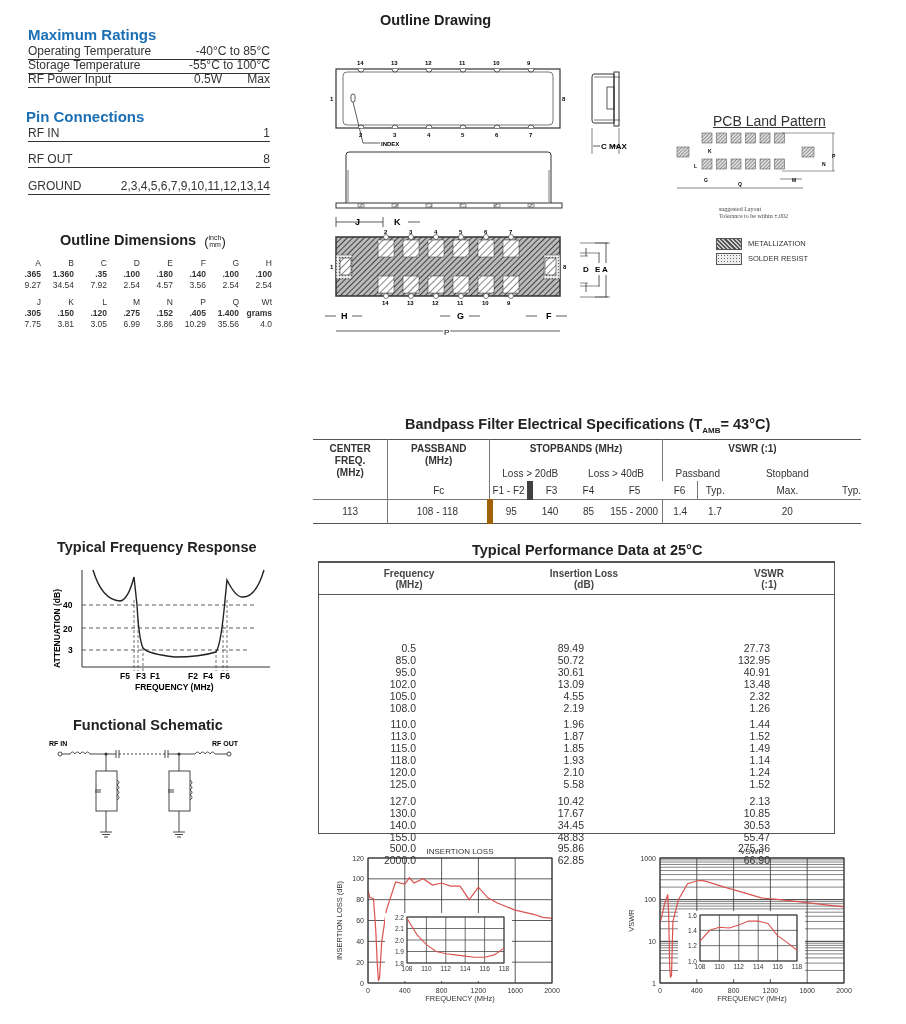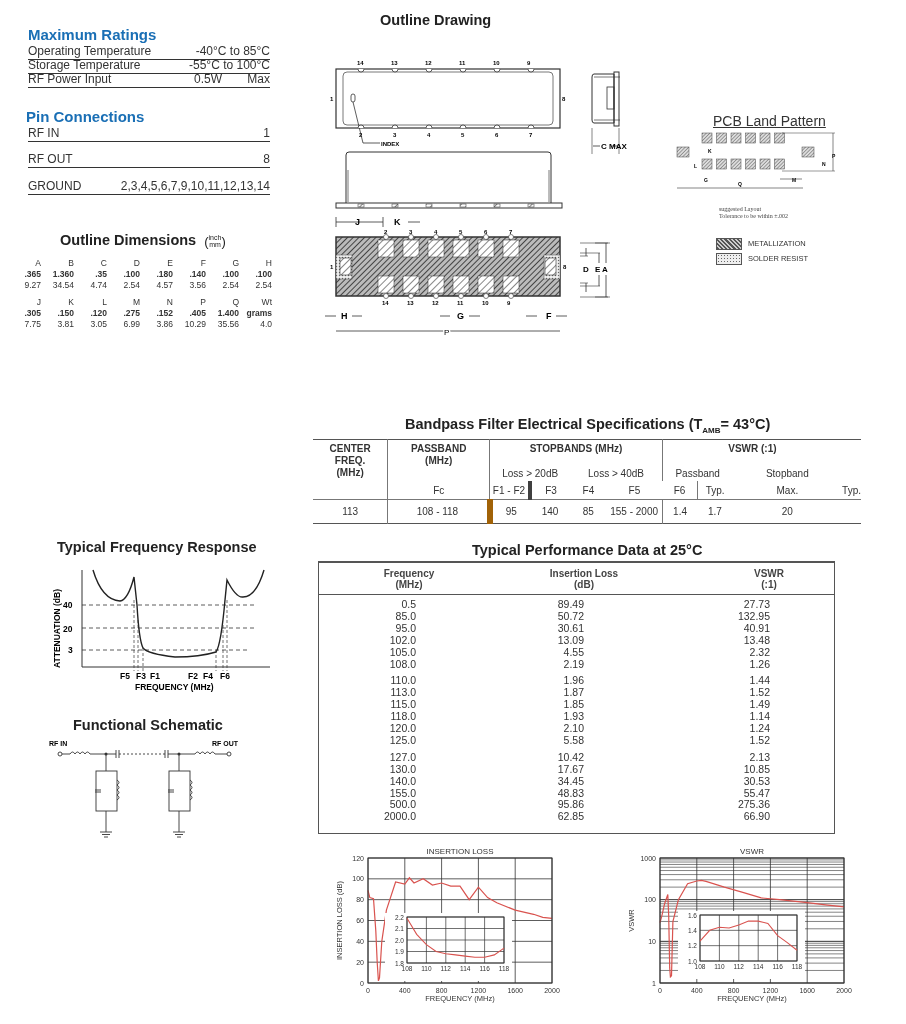--- a/index.html
+++ b/index.html
@@ -11,21 +11,21 @@
   .row .m{position:absolute;left:166px;top:0;}
   .sec-title{font-weight:bold;font-size:14.5px;color:#222;}
   .dims{position:absolute;font-size:8.5px;color:#333;}
   .dims table{border-collapse:collapse;}
   .dims td{width:29px;text-align:right;padding:0 2px;height:11px;line-height:11px;}
   .dims tr.b td{font-weight:bold;}
   .spec{position:absolute;left:313px;top:439px;width:548px;border-collapse:collapse;font-size:10px;color:#333;}
   .spec td{text-align:center;padding:0;}
   .perf{position:absolute;left:318px;top:561px;width:515px;height:270px;border:1px solid #555;border-top:2px solid #555;}
   .perf .hdr{position:absolute;top:0;left:0;right:0;height:31px;border-bottom:1px solid #555;font-size:10px;font-weight:bold;color:#444;}
-  .perf .col{position:absolute;font-size:10.5px;color:#333;text-align:right;line-height:11.9px;}
+  .perf .col{position:absolute;font-size:10.5px;color:#333;text-align:right;line-height:11.9px;margin-top:44px;}
   .legend-sw{display:inline-block;width:24px;height:10px;border:1px solid #555;vertical-align:middle;margin-right:6px;}
   svg text{font-family:"Liberation Sans",sans-serif;}
 </style>
 </head>
 <body>
 
 <div class="abs blue-h" style="left:28px;top:26px;">Maximum Ratings</div>
 <div class="row" style="top:44px;">
   <span>Operating Temperature</span>
   <span class="r">-40°C to 85°C</span>
@@ -79,21 +79,21 @@
           <td>.35</td>
           <td>.100</td>
           <td>.180</td>
           <td>.140</td>
           <td>.100</td>
           <td>.100</td>
         </tr>
         <tr class="">
           <td>9.27</td>
           <td>34.54</td>
-          <td>4.74</td>
+          <td>7.92</td>
           <td>2.54</td>
           <td>4.57</td>
           <td>3.56</td>
           <td>2.54</td>
           <td>2.54</td>
         </tr>
       </tbody>
     </table>
 </div>
 <div class="dims" style="left:10px;top:297px;">
@@ -373,21 +373,21 @@
     <td colspan="3" style="font-weight:bold;vertical-align:top;padding-top:3px;">VSWR (:1)</td>
   </tr>
   <tr>
     <td colspan="2" style="height:16px;">Loss &gt; 20dB</td>
     <td colspan="2" style="border-right:1px solid #777;">Loss &gt; 40dB</td>
     <td colspan="2">Passband</td>
     <td>Stopband</td>
   </tr>
   <tr style="border-bottom:1px solid #777;" id="specSubRow">
         <td style="height:18px;border-right:1px solid #777;">Fc</td>
-        <td style="height:18px;border-right:4px solid #404040;">F1 - F2</td>
+        <td style="height:18px;border-right:6px solid #404040;">F1 - F2</td>
         <td style="height:18px;">F3</td>
         <td style="height:18px;">F4</td>
         <td style="height:18px;">F5</td>
         <td style="height:18px;border-right:1px solid #777;">F6</td>
         <td style="height:18px;">Typ.</td>
         <td style="height:18px;">Max.</td>
         <td style="height:18px;">Typ.</td>
       </tr>
   <tr style="border-bottom:1.5px solid #555;height:24px;" id="specValRow">
         <td style="border-right:1px solid #777;">113</td>

